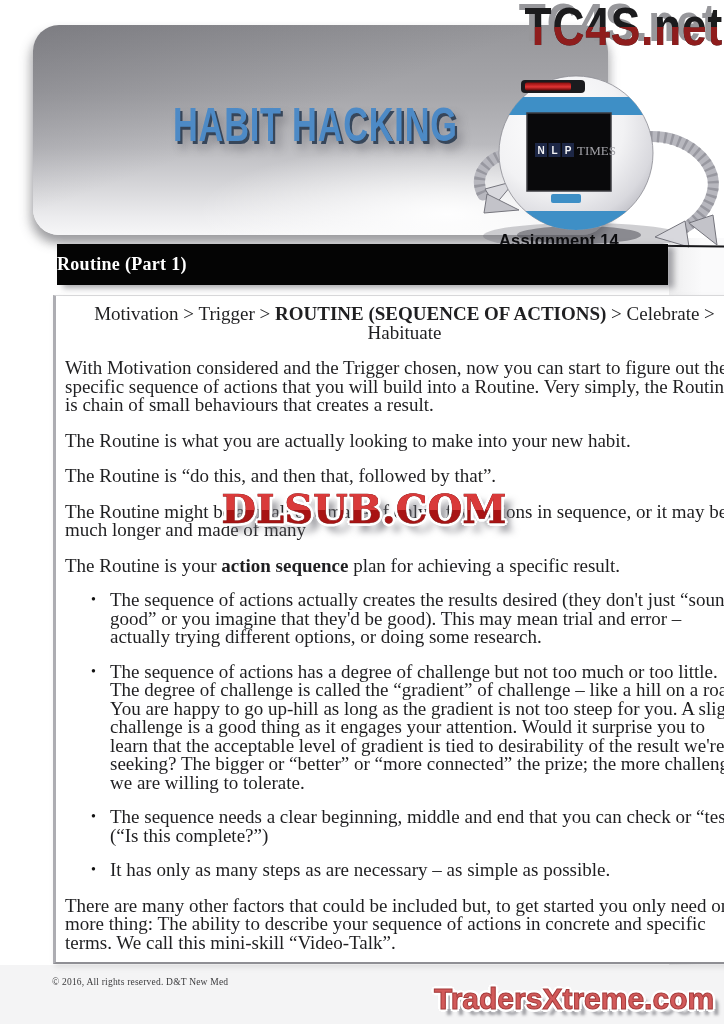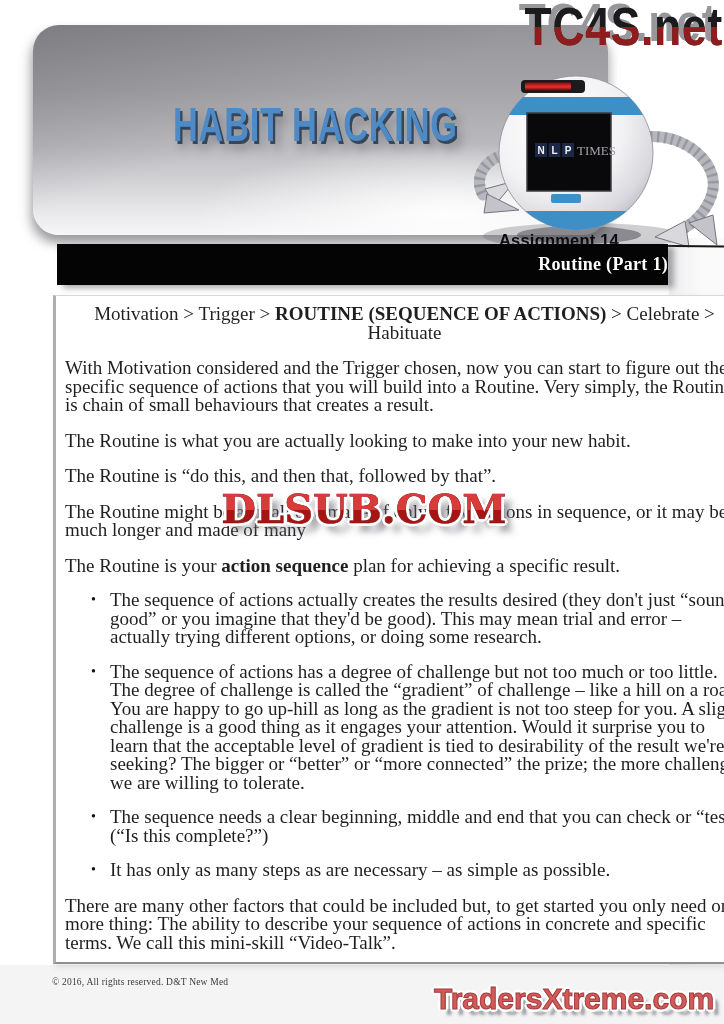--- a/index.html
+++ b/index.html
@@ -28,21 +28,21 @@
   .wm-tc4s{position:absolute;right:1px;top:0;width:210px;height:56px;z-index:30;
     font-family:"Liberation Sans",sans-serif;font-weight:bold;font-size:54px;line-height:52px;
     transform:scaleX(0.82);transform-origin:100% 0;letter-spacing:1px;}
   .wm-tc4s span{position:absolute;right:0;top:0;white-space:nowrap;}
   .tc4s-shadow{color:#97979b;transform:translate(-7px,-4px);}
   .tc4s-base{color:#1b1b1d;}
   .tc4s-red{color:#8f1d1d;clip-path:inset(52% 0 0 0);}
 
   
   .title-bar{position:absolute;left:57px;top:244px;width:611px;height:41px;background:#040404;z-index:3;
-    color:#ffffff;font-weight:bold;font-size:18px;line-height:41px;text-align:right;letter-spacing:0.3px;
+    color:#ffffff;font-weight:bold;font-size:18px;line-height:41px;text-align:left;letter-spacing:0.3px;
     box-shadow:6px 3px 6px rgba(110,110,116,0.6);}
 
   
   .right-strip{position:absolute;left:669px;top:238px;width:55px;height:727px;z-index:1;
     background:linear-gradient(90deg,#eeeeef 0%,#fafafb 60%);}
   .card{position:absolute;left:53px;top:295px;width:702px;height:669px;background:#ffffff;z-index:2;
     box-sizing:border-box;border-left:3px solid #adadb2;border-top:1px solid #d8d8da;
     border-right:1px solid #cfcfd2;border-bottom:2px solid #8f8f94;
     box-shadow:2px 3px 6px rgba(0,0,0,0.10);padding:0 10px 0 9px;overflow:hidden;
     font-size:19px;line-height:18.5px;color:#1f1f21;}

